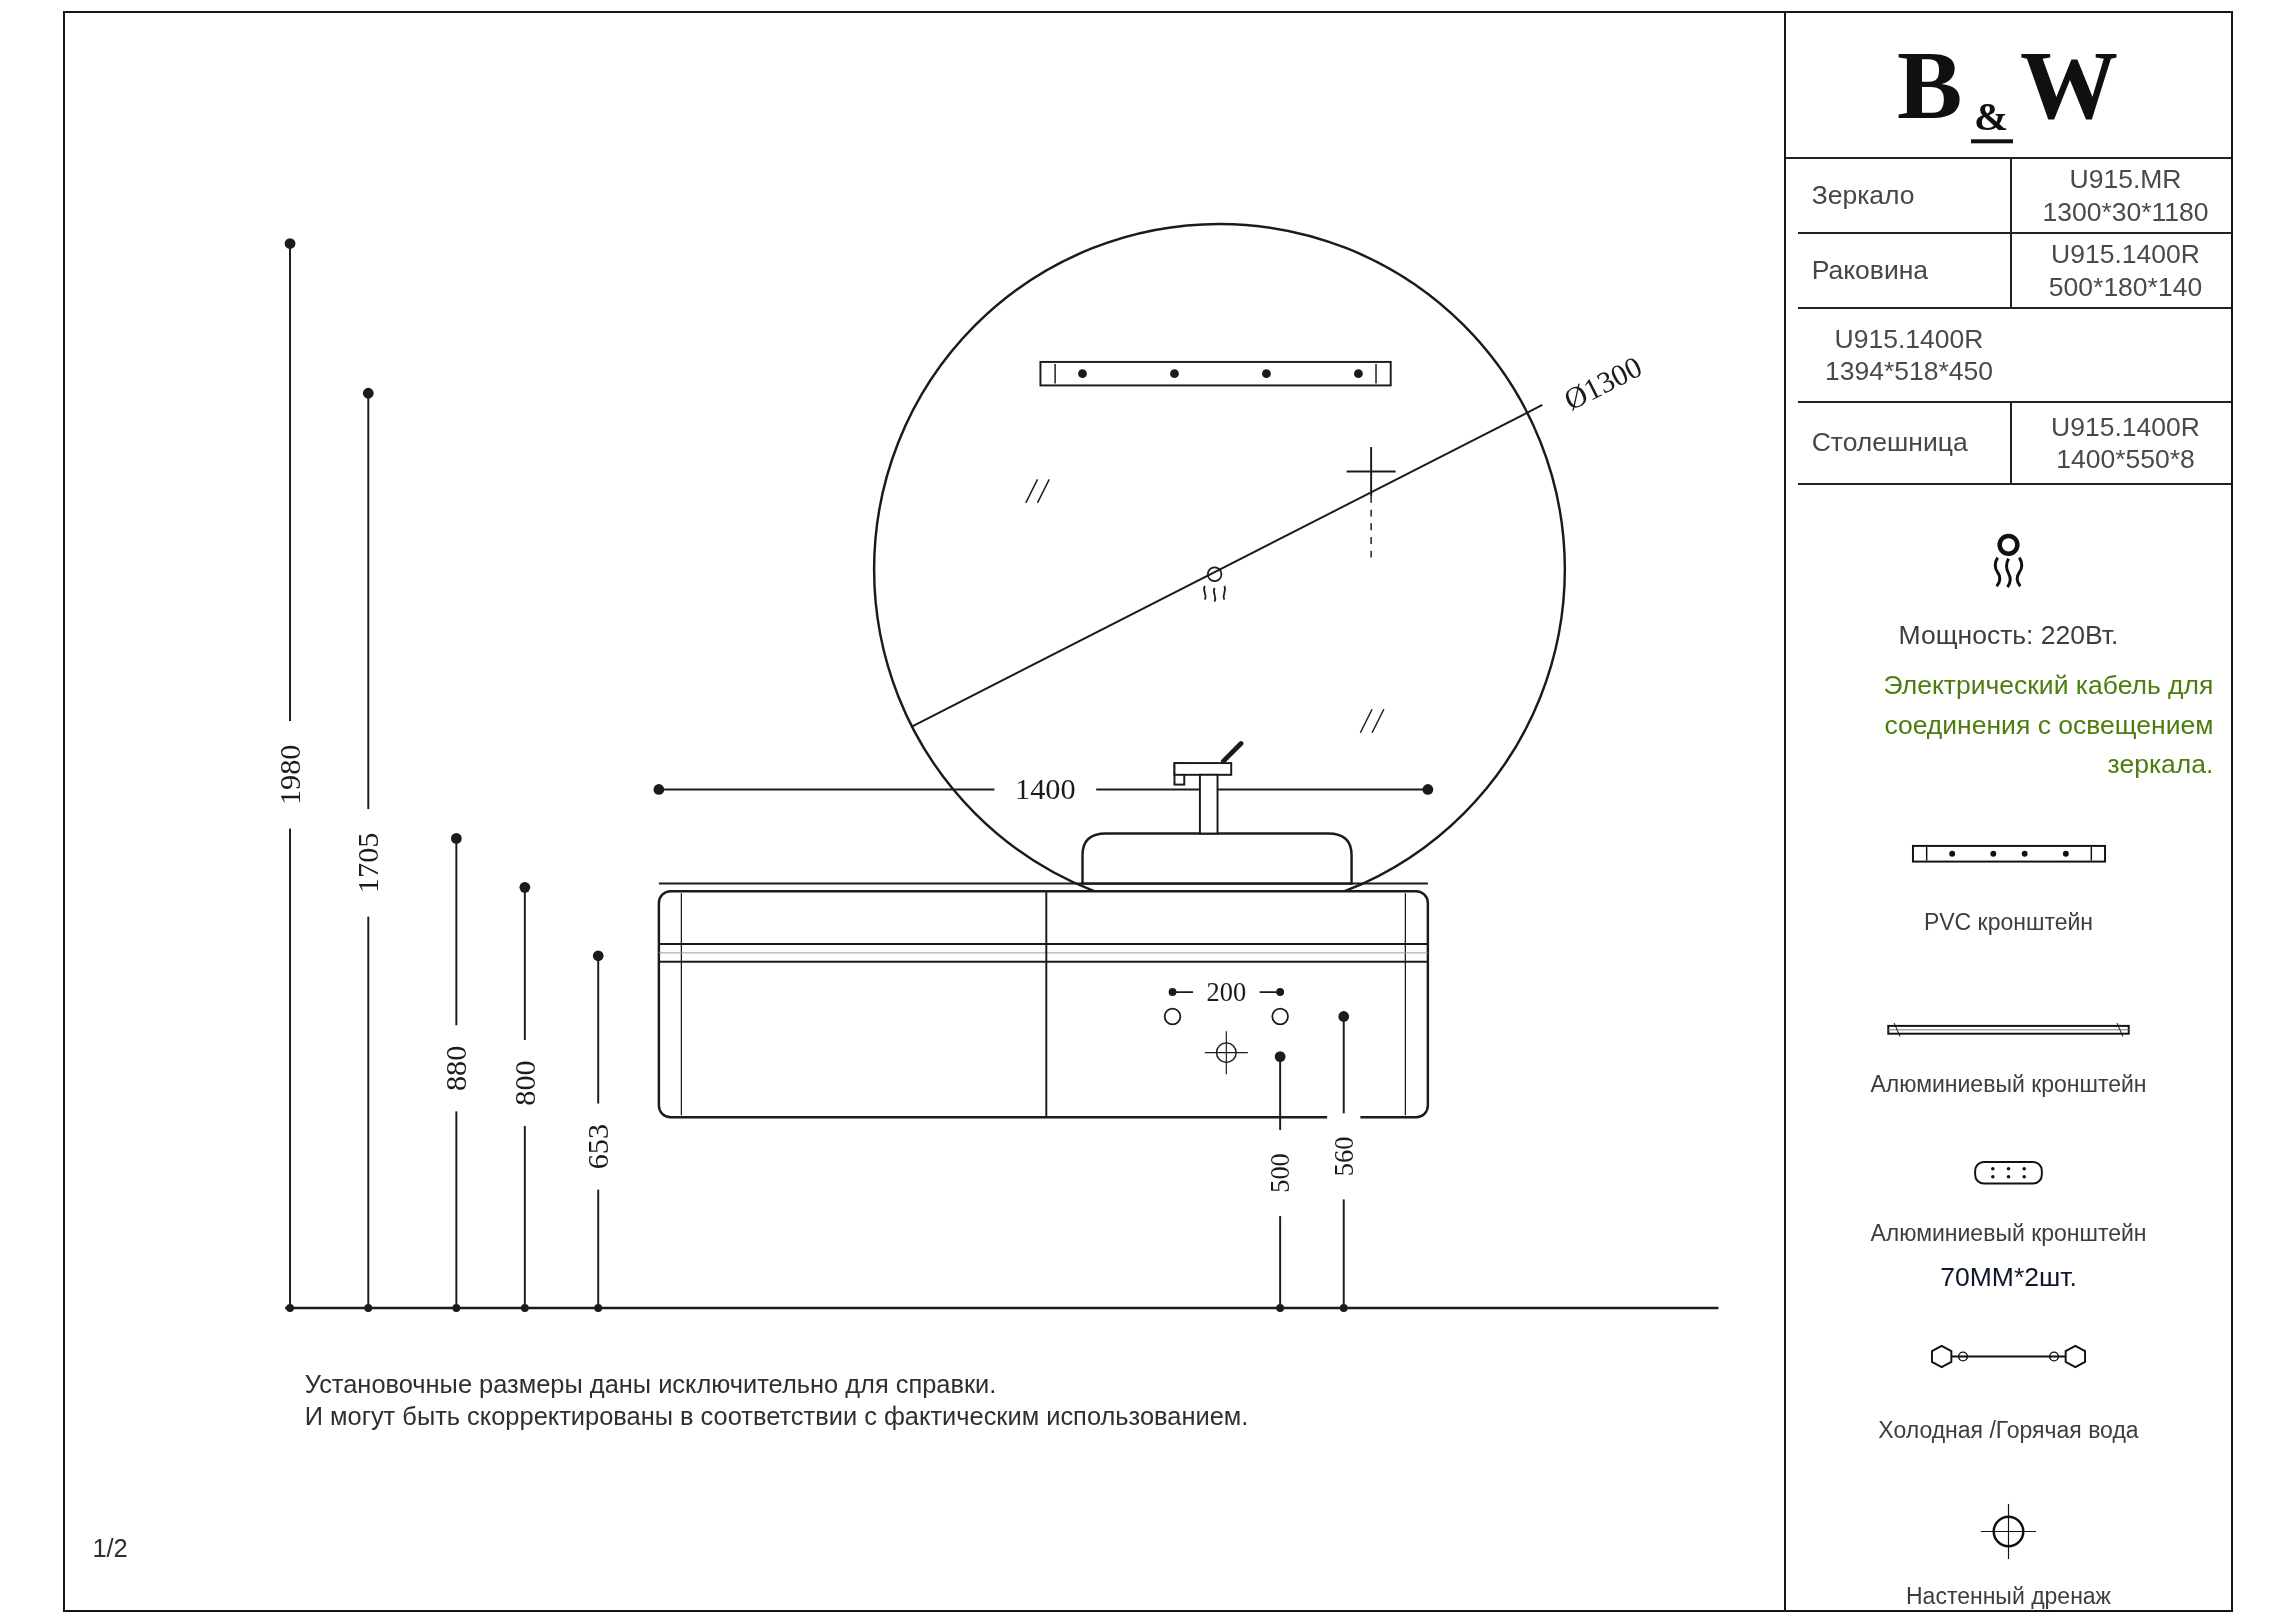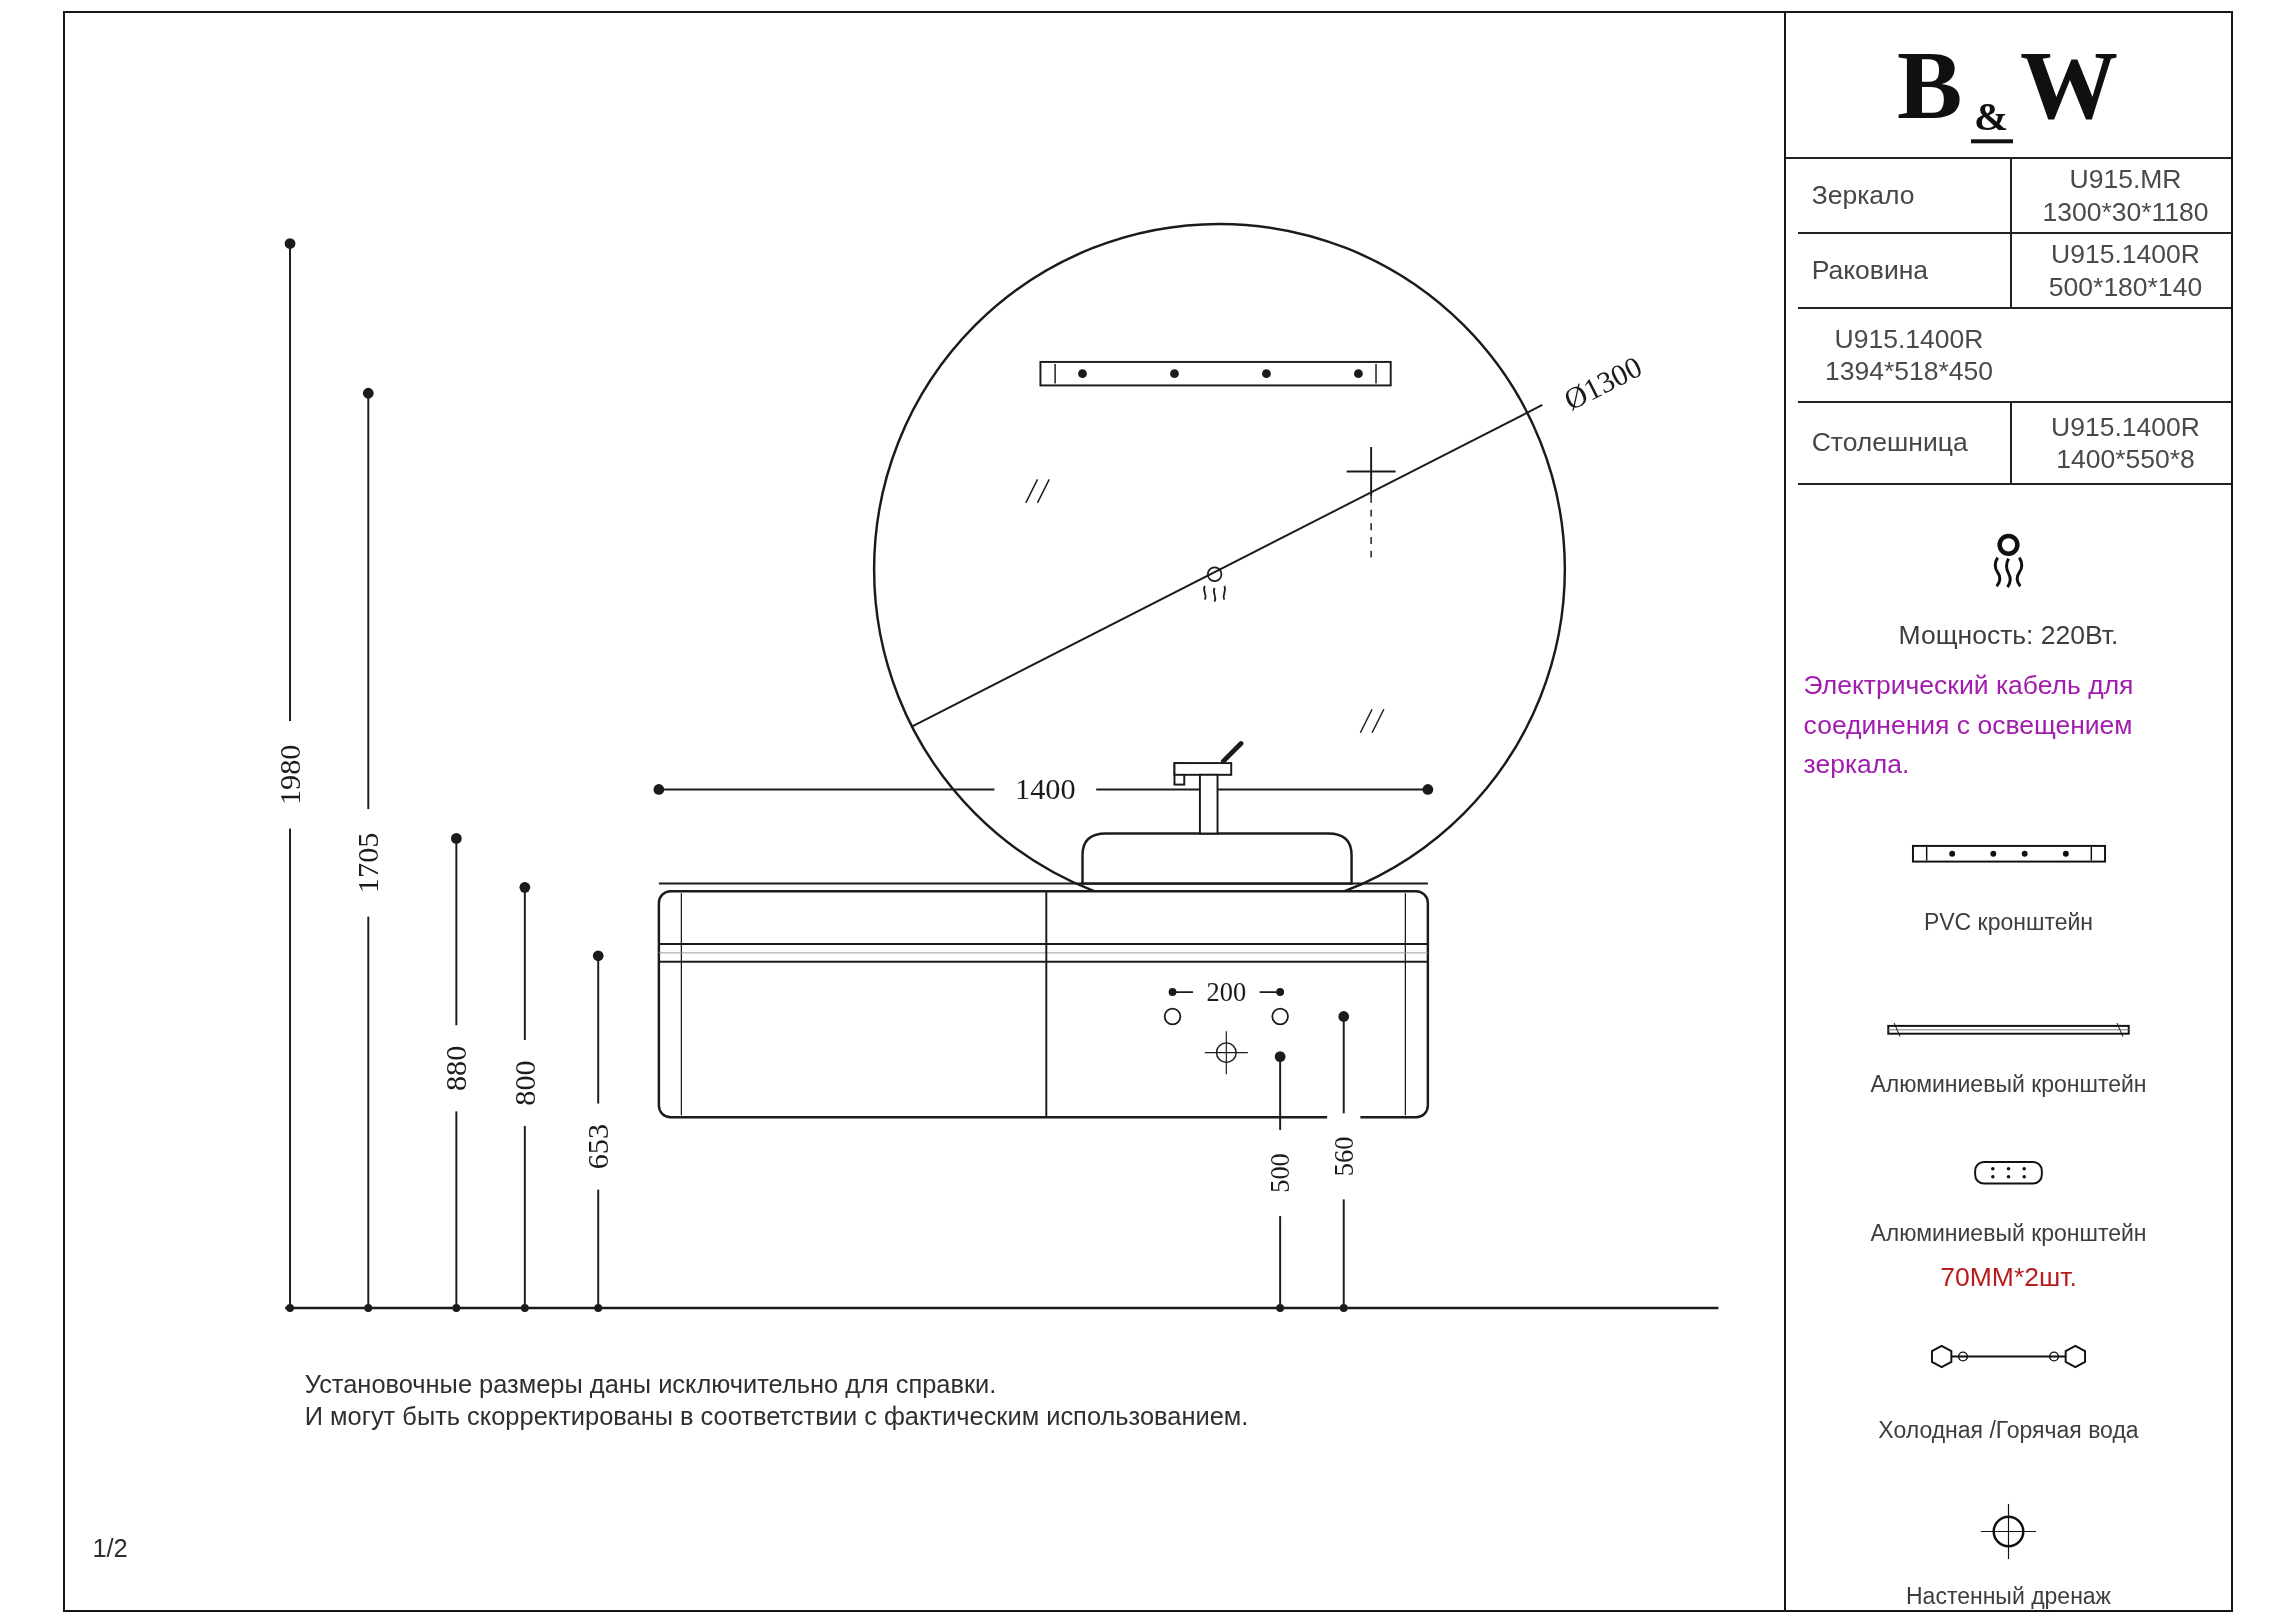--- a/index.html
+++ b/index.html
@@ -29,22 +29,22 @@
   .spec-name { border-right:2px solid #222; display:flex; align-items:center;
                padding:5.9px 5.9px 5.9px 13.7px; font-size:26.5px; color:#464646;
                white-space:pre-line; line-height:1.12; }
   .spec-val { display:flex; flex-direction:column; align-items:center; justify-content:center;
               font-size:26.5px; color:#4a4a4a; line-height:1.22;padding-left:8px; }
 
   .legend { flex:1; display:flex; flex-direction:column; align-items:center;gap:11px; }
   .legend-label { font-size:23px; color:#3d3d3d; }
   .power-title { margin-top:11.8px; font-size:26.5px; color:#3d3d3d; }
   .power-text { margin-top:3.9px; font-size:26.5px; line-height:1.5; align-self:stretch;
-                padding:0 17.6px; text-align:left; color:#a21caf; }
-  .qty { color:#b91c1c; font-size:26.5px; margin-top:3.9px; }
+                padding:0 17.6px; text-align:right; color:#4d7c0f; }
+  .qty { color:#0f172a; font-size:26.5px; margin-top:3.9px; }
 
   .mt48{margin-top:47px}.mt46{margin-top:45px}.mt76{margin-top:74px}
   .mt52{margin-top:51px}.mt38{margin-top:37px}.mt32{margin-top:31px}
   .mt24{margin-top:23.5px}.mt22{margin-top:21.6px}.mt18{margin-top:34px}.mt20{margin-top:9px}
 
   .dim-text { font-family:"Liberation Serif",serif; font-size:31px; fill:#1b1b1b; }
   .dim-text-sm { font-family:"Liberation Serif",serif; font-size:27px; fill:#1b1b1b; }
   .note-text { font-family:"Liberation Sans",sans-serif; font-size:26px; fill:#2f2f2f; }
 </style>
 </head>

